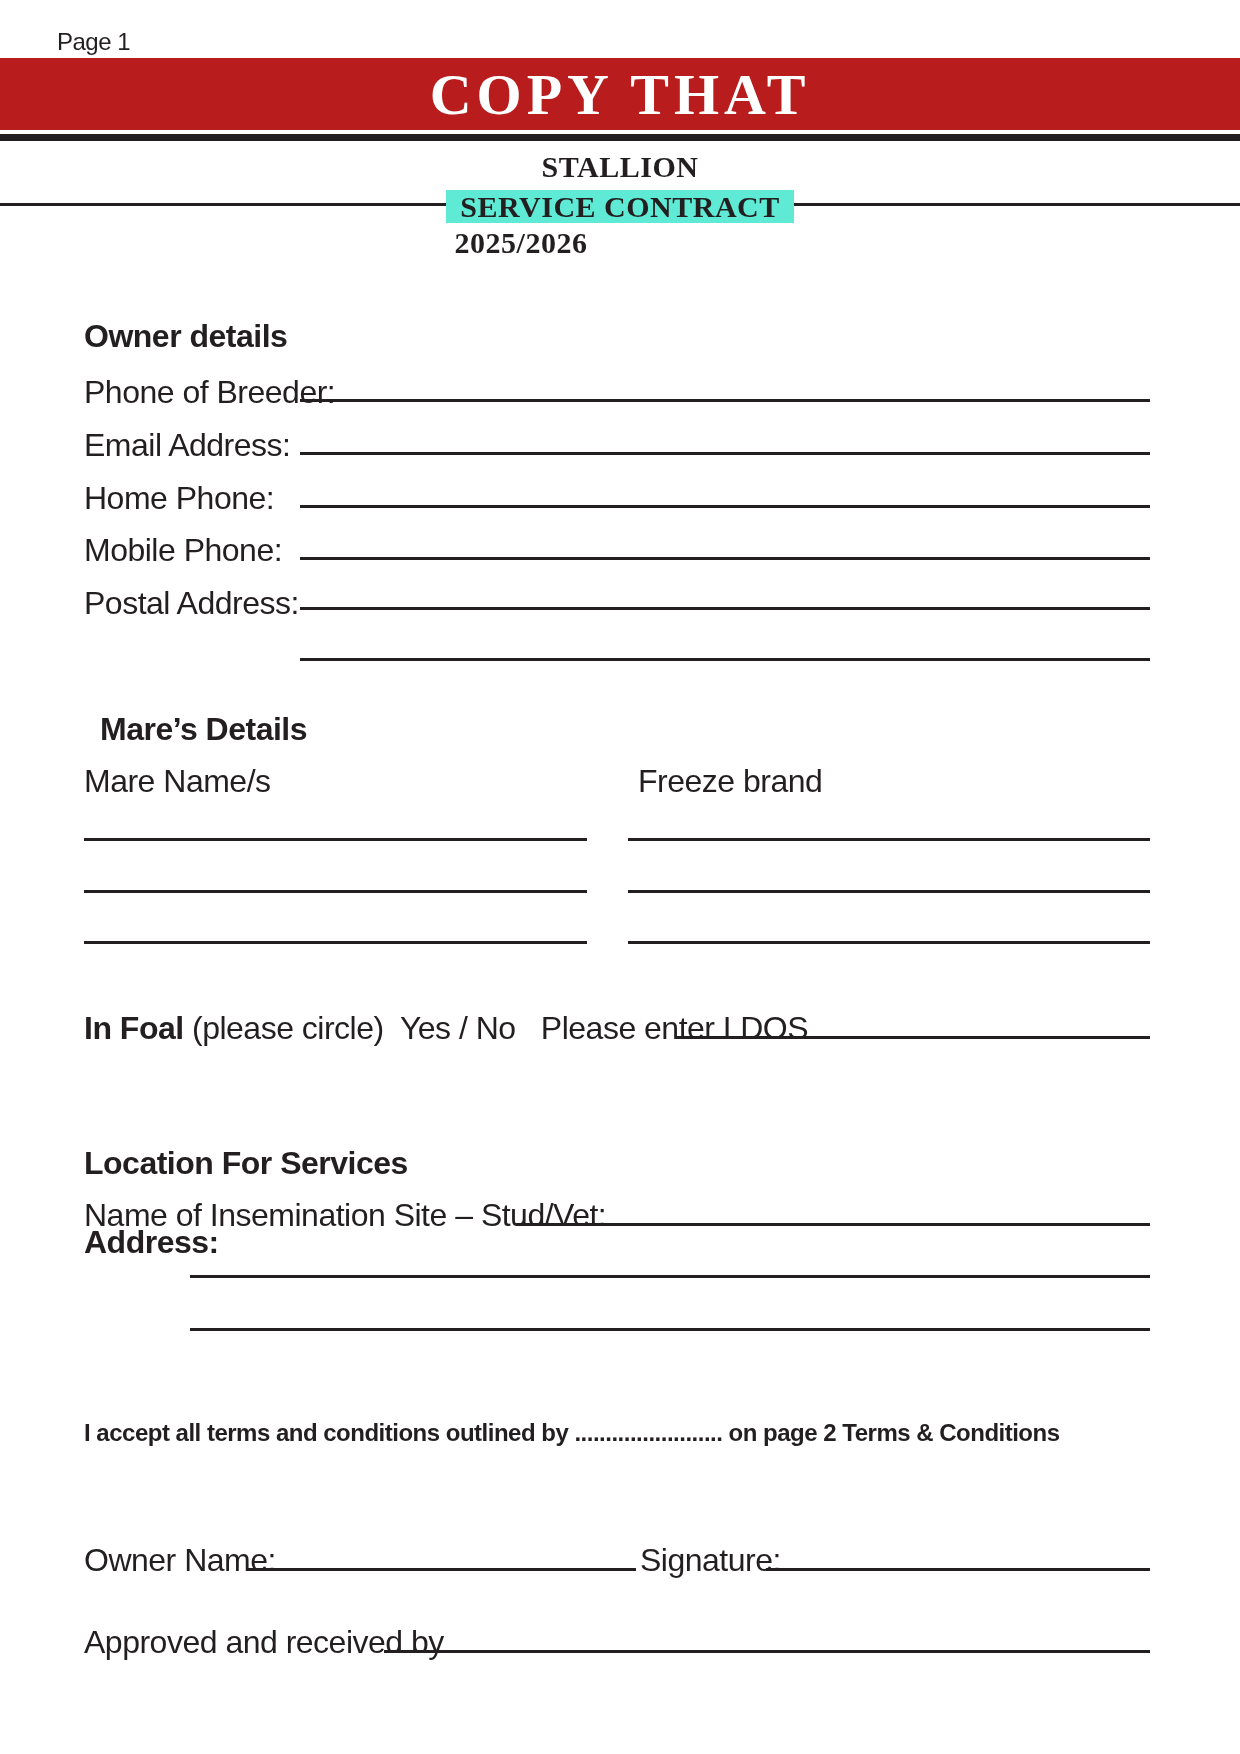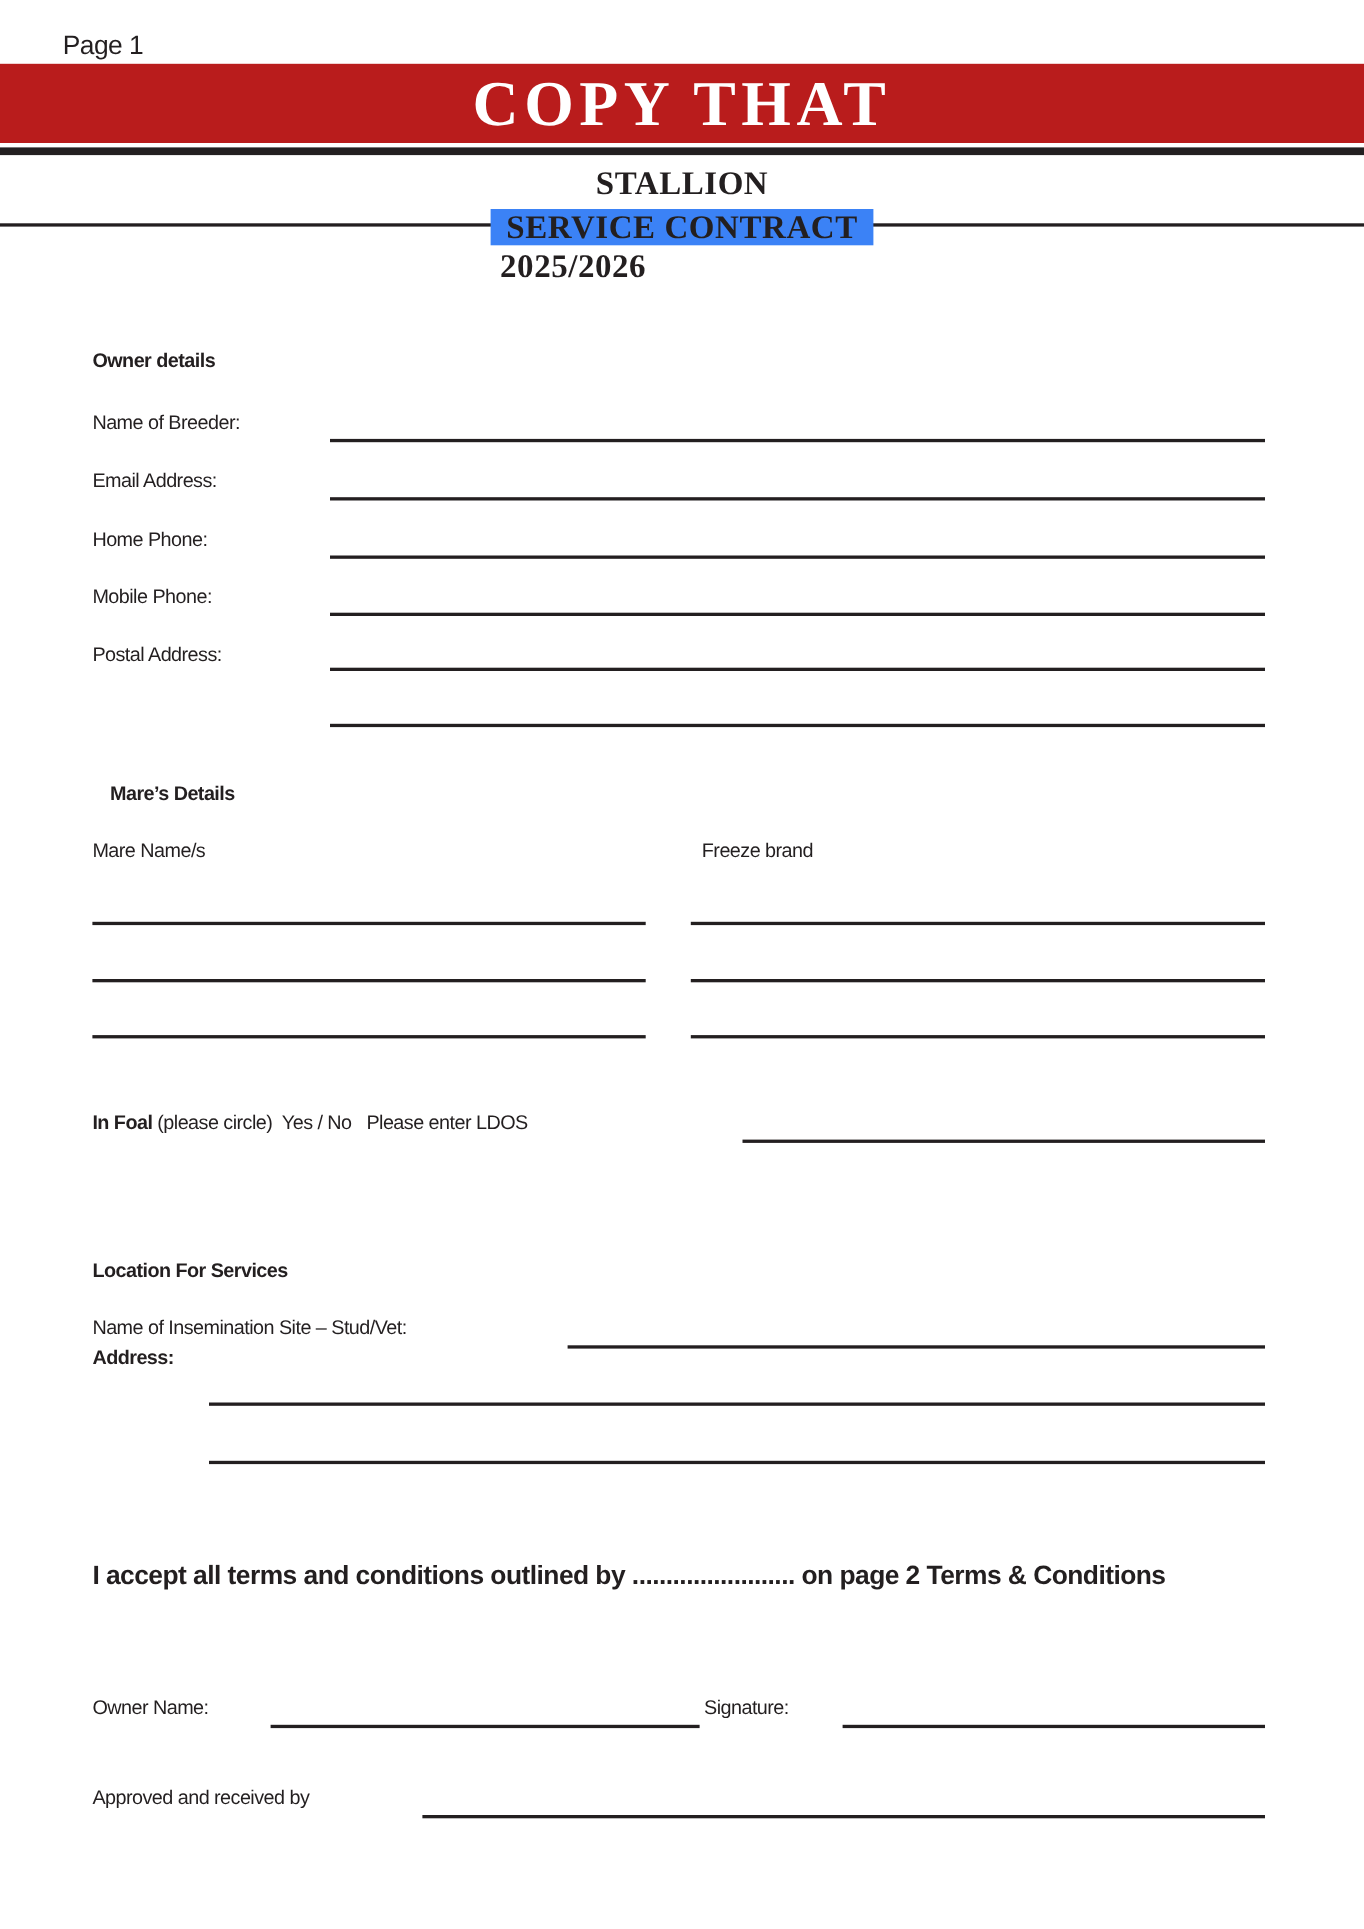--- a/index.html
+++ b/index.html
@@ -6,37 +6,37 @@
   .page{
     position:relative;
     width:1240px;height:1754px;
     background:#ffffff;
     font-family:"Liberation Sans", sans-serif;
     color:#231f20;
     overflow:hidden;
     margin:0 auto;
   }
   .abs{position:absolute;}
-  .lbl{font-size:18px;letter-spacing:-0.5px;white-space:pre;}
+  .lbl{font-size:32px;letter-spacing:-0.5px;white-space:pre;}
   .bold{font-weight:bold;}
   .fill-line{position:absolute;height:3px;background:#231f20;}
   
   .page-label{left:57px;top:28px;font-size:24px;letter-spacing:-0.5px;}
   .banner{left:0;top:58px;width:1240px;height:72px;background:#b91c1c;
           display:flex;align-items:center;justify-content:center;}
   .banner-title{font-family:"Liberation Serif", serif;font-weight:bold;
           font-size:58px;color:#ffffff;letter-spacing:5px;white-space:nowrap;}
   .rule-thick{left:0;top:134px;width:1240px;height:7px;background:#231f20;}
   .serif-sub{font-family:"Liberation Serif", serif;font-weight:bold;
           font-size:30px;letter-spacing:0.5px;}
   .sub1{left:0;top:150px;width:1240px;text-align:center;}
   .sub2-wrap{left:0;top:190px;width:1240px;height:34px;}
   .sub2-rule{position:absolute;left:0;top:13px;width:1240px;height:3px;background:#231f20;}
   .sub2-text{position:absolute;left:0;top:0;width:1240px;text-align:center;}
-  .sub2-text span{position:relative;background:#3b82f6;padding:0 14px;}
+  .sub2-text span{position:relative;background:#5eead4;padding:0 14px;}
   .season{left:0;top:226px;width:1042px;text-align:center;}
   
   .owner-h{left:84px;top:318px;}
   .fl-label-1{left:84px;top:374px;} .fl-line-1{left:300px;top:399px;width:850px;}
   .fl-label-2{left:84px;top:427px;} .fl-line-2{left:300px;top:452px;width:850px;}
   .fl-label-3{left:84px;top:480px;} .fl-line-3{left:300px;top:505px;width:850px;}
   .fl-label-4{left:84px;top:532px;} .fl-line-4{left:300px;top:557px;width:850px;}
   .fl-label-5{left:84px;top:585px;} .fl-line-5{left:300px;top:607px;width:850px;}
   .fl-line-6{left:300px;top:658px;width:850px;}
   
@@ -81,21 +81,21 @@
     <div class="sub2-rule"></div>
     <div class="sub2-text serif-sub">
       <span>SERVICE CONTRACT</span>
     </div>
   </div>
 
   <div class="abs serif-sub season">2025/2026</div>
 
   <div class="abs lbl bold owner-h">Owner details</div>
 
-  <div class="abs lbl fl-label-1">Name of Breeder:</div>
+  <div class="abs lbl fl-label-1">Phone of Breeder:</div>
   <div class="fill-line fl-line-1"></div>
 
   <div class="abs lbl fl-label-2">Email Address:</div>
   <div class="fill-line fl-line-2"></div>
 
   <div class="abs lbl fl-label-3">Home Phone:</div>
   <div class="fill-line fl-line-3"></div>
 
   <div class="abs lbl fl-label-4">Mobile Phone:</div>
   <div class="fill-line fl-line-4"></div>

